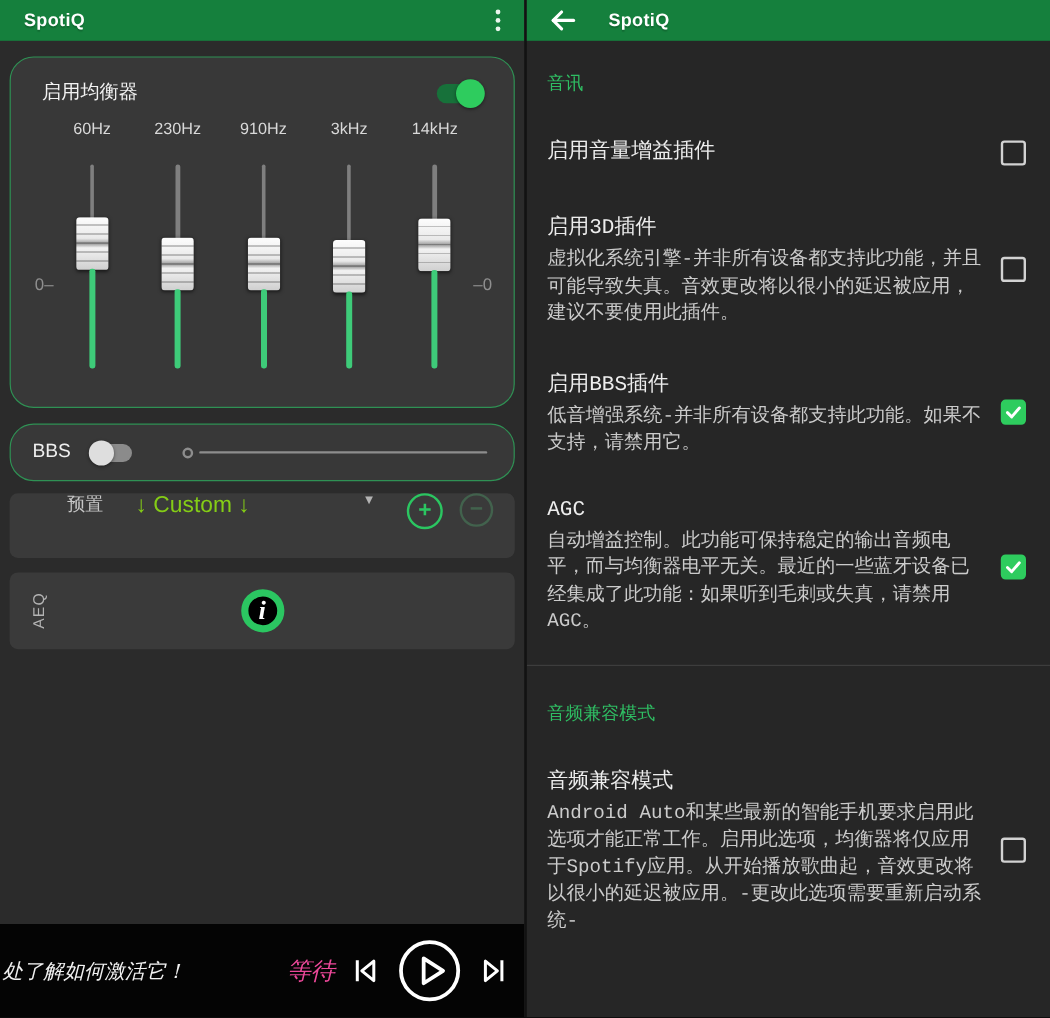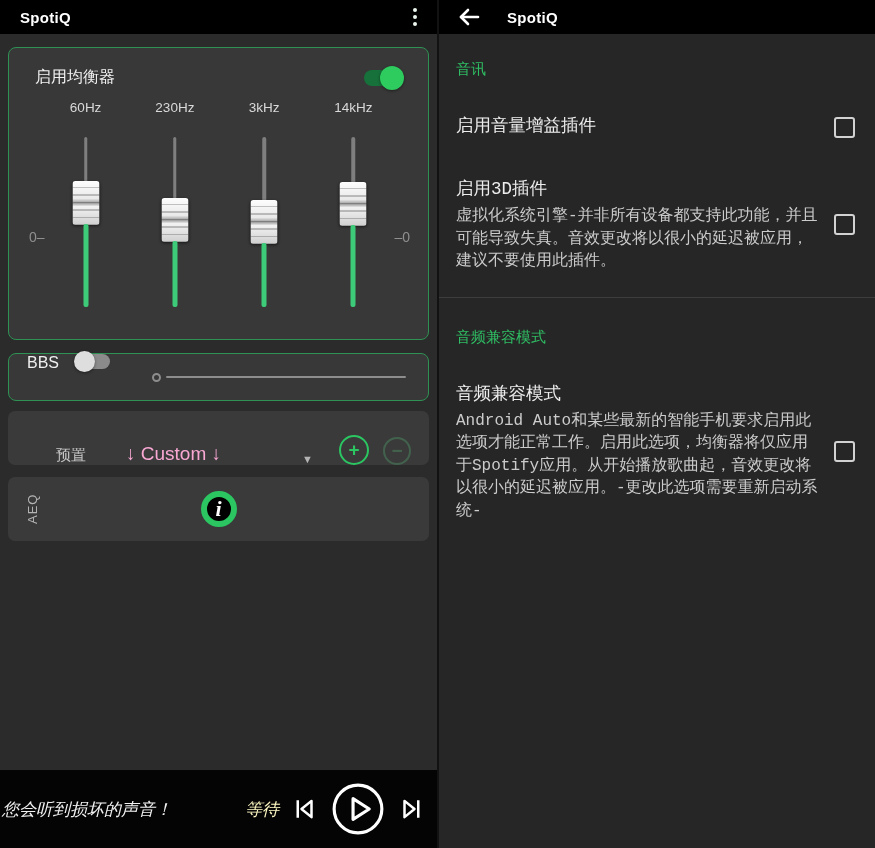--- a/index.html
+++ b/index.html
@@ -1,30 +1,30 @@
 <!DOCTYPE html>
 <html><head>
 <meta charset="utf-8">
 <style>
   * { margin:0; padding:0; box-sizing:border-box; }
   html,body { background:#000; }
   body { font-family:"Liberation Sans","DejaVu Sans",sans-serif; }
   .stage { position:relative; width:875px; height:848px; overflow:hidden; display:flex; background:#1a1a1a; }
 
   
-  .toolbar { height:34px; background:#000000; display:flex; align-items:center; padding:0 14px 0 20px; flex:none; }
+  .toolbar { height:34px; background:#15803d; display:flex; align-items:center; padding:0 14px 0 20px; flex:none; }
   .tb-title { color:#fff; font-weight:bold; font-size:15px; letter-spacing:.3px; text-shadow:0 1px 1px rgba(0,0,0,.18); }
   .panel { height:848px; display:flex; flex-direction:column; position:relative; }
 
   
   .left { width:437px; background:#2b2b2b; }
   .kebab { margin-left:auto; display:flex; flex-direction:column; gap:3px; padding:4px 6px; cursor:pointer; }
   .kebab i { width:4px; height:4px; border-radius:50%; background:#eaf6ee; }
   .lcontent { flex:1; padding:13px 8px 0 8px; }
-  .card { background:#3a3a3a; border-radius:8px; position:relative; }
+  .card { background:#3a3a3a; border-radius:20px; position:relative; }
   .card.bordered { border:1px solid #2f9154; background:#383838; }
 
   .eq-card { height:293px; }
   .enable-row { display:flex; align-items:center; justify-content:space-between; padding:19px 26px 0 26px; }
   .enable-row .lbl { color:#f2f2f2; font-size:16px; }
 
   .switch { position:relative; display:inline-block; width:38px; height:16px; border-radius:9px; cursor:pointer; }
   .switch.on { background:#17713a; }
   .switch.on .knob { position:absolute; right:-2px; top:-4px; width:24px; height:24px; border-radius:50%; background:#2ecc5e; box-shadow:0 1px 3px rgba(0,0,0,.45); }
   .switch.off { background:#8b8b8b; width:34px; height:15px; }
@@ -37,46 +37,46 @@
   .track-gray { position:absolute; left:50%; transform:translateX(-50%); top:2px; width:3.5px; background:#7f7f7f; border-radius:2px; }
   .track-green { position:absolute; left:50%; transform:translateX(-50%); bottom:0; width:5px; background:#3ecb79; border-radius:2px; }
   .knob-v { position:absolute; left:50%; transform:translateX(-50%); width:27px; height:44px; border-radius:3px;
     background:
       repeating-linear-gradient(to bottom, rgba(0,0,0,0) 0 6px, rgba(0,0,0,.22) 6px 7.5px),
       linear-gradient(to bottom,#fdfdfd,#e9e9e9 40%,#9a9a9a 50%,#f2f2f2 58%,#cfcfcf);
     box-shadow:0 1px 3px rgba(0,0,0,.55); }
   .zero { position:absolute; top:181px; color:#8f8f8f; font-size:14px; }
   .zl { left:20px; } .zr { right:18px; }
 
-  .bbs-card { margin-top:13px; height:48px; display:flex; padding:0 22px 0 18px; }
+  .bbs-card { margin-top:13px; height:48px; display:flex; align-items:center; padding:0 22px 0 18px; }
   .bbs-label { color:#efefef; font-size:16px; }
   .bbs-card .switch { margin-left:17px; }
   .bbs-slider { flex:1; display:flex; align-items:center; margin-left:42px; }
   .bbs-slider .dot { width:9px; height:9px; border:2px solid #8d8d8d; border-radius:50%; flex:none; }
   .bbs-slider .line { flex:1; height:2px; background:#8d8d8d; margin-left:5px; border-radius:1px; }
 
-  .preset-card { margin-top:10px; height:54px; border-radius:7px; display:flex; align-items:flex-end; padding:0 18px; }
+  .preset-card { margin-top:10px; height:54px; border-radius:7px; display:flex; align-items:flex-start; padding:0 18px; }
   .preset-label { color:#c7c7c7; font-size:15px; margin-left:30px; }
-  .preset-value { color:#f9a8d4; font-size:19px; margin-left:40px; cursor:pointer; }
+  .preset-value { color:#84cc16; font-size:19px; margin-left:27px; cursor:pointer; }
   .caret { color:#b3b3b3; font-size:11px; margin-left:auto; margin-right:26px; cursor:pointer; }
   .circle-btn { width:30px; height:30px; border-radius:50%; display:flex; align-items:center; justify-content:center; font-size:19px; font-weight:bold; cursor:pointer; flex:none; }
   .circle-btn.add { border:2px solid #2bc661; color:#2bc661; margin-right:14px; }
   .circle-btn.del { border:2px solid #42624d; color:#42624d; width:28px; height:28px; }
 
   .aeq-card { margin-top:12px; height:64px; border-radius:7px; display:flex; align-items:center; }
   .aeq-label { width:48px; text-align:center; color:#b4b4b4; font-size:13px; letter-spacing:1px;
     writing-mode:vertical-rl; transform:rotate(180deg); height:100%; display:flex; align-items:center; justify-content:center; }
   .info-btn { position:absolute; left:50%; top:50%; transform:translate(-50%,-50%);
     width:36px; height:36px; background:#000; border:6px solid #2bc661; border-radius:50%;
     display:flex; align-items:center; justify-content:center; cursor:pointer; }
   .info-btn i { color:#fff; font-family:"Liberation Serif","DejaVu Serif",serif; font-style:italic; font-weight:bold; font-size:22px; line-height:1; }
 
   .player { position:absolute; left:0; right:0; bottom:0; height:78px; background:#040404; display:flex; align-items:center; padding:0 10px 0 6px; }
   .marquee { color:#f1f1f1; font-size:17px; font-style:italic; white-space:nowrap; margin-left:-4px; }
-  .marquee2 { color:#fef9c3; font-size:17px; font-style:italic; margin-left:auto; margin-right:10px; }
+  .marquee2 { color:#ec4899; font-size:20px; font-style:italic; margin-left:auto; margin-right:10px; }
   .media { display:flex; align-items:center; gap:12px; }
   .media svg { display:block; }
 
   
   .right { width:438px; background:#262626; border-left:2px solid #121212; }
   .right .toolbar { padding-left:18px; }
   .back { margin-right:26px; cursor:pointer; display:flex; align-items:center; }
   .rcontent { flex:1; padding:0 20px 0 17px; overflow:hidden;font-family:Liberation Mono, monospace; }
   .sec-header { color:#2fbe63; font-size:15px; }
   .sh1 { margin-top:26px; }
@@ -131,20 +131,28 @@
 
   <div class="band">
     <div class="band-label">230Hz</div>
     <div class="slider">
       <i class="track-gray" style="height: 65px;"></i>
       <i class="knob-v" style="top: 63px;"></i>
       <i class="track-green" style="top: 106px;"></i>
     </div>
   </div>
 
+  <div class="band">
+    <div class="band-label">910Hz</div>
+    <div class="slider">
+      <i class="track-gray" style="height: 65px;"></i>
+      <i class="knob-v" style="top: 63px;"></i>
+      <i class="track-green" style="top: 106px;"></i>
+    </div>
+  </div>
 
   <div class="band">
     <div class="band-label">3kHz</div>
     <div class="slider">
       <i class="track-gray" style="height: 67px;"></i>
       <i class="knob-v" style="top: 65px;"></i>
       <i class="track-green" style="top: 108px;"></i>
     </div>
   </div>
 
@@ -182,21 +190,21 @@
 
       <div class="card aeq-card">
         <span class="aeq-label">AEQ</span>
         <span class="info-btn">
             <i>i</i>
           </span>
       </div>
     </div>
 
     <footer class="player">
-      <span class="marquee">您会听到损坏的声音！</span>
+      <span class="marquee">处了解如何激活它！</span>
       <span class="marquee2">等待</span>
       <span class="media">
         <svg width="30" height="30" viewBox="0 0 24 24" fill="none" stroke="#fff" stroke-width="2" stroke-linejoin="round">
           <line x1="7" y1="5" x2="7" y2="19"></line>
             <polygon points="18,5.5 10,12 18,18.5"></polygon>
         </svg>
         <svg width="54" height="54" viewBox="0 0 24 24" fill="none" stroke="#fff" stroke-linejoin="round">
           <circle cx="12" cy="12" r="10.6" stroke-width="1.4"></circle>
           <polygon points="9.8,7.4 17,12 9.8,16.6" stroke-width="1.4"></polygon>
         </svg>
@@ -238,21 +246,43 @@
       <div class="stitle">启用3D插件</div>
       <div class="sdesc">虚拟化系统引擎-并非所有设备都支持此功能，并且可能导致失真。音效更改将以很小的延迟被应用，建议不要使用此插件。</div>
     </div>
     <span class="cbx">
       <svg class="tick" viewBox="0 0 24 24">
                 <polyline points="5,12.5 10,17.5 19,7"></polyline>
               </svg>
     </span>
   </div>
 
-
+  <div class="sitem">
+    <div class="stext">
+      <div class="stitle">启用BBS插件</div>
+      <div class="sdesc">低音增强系统-并非所有设备都支持此功能。如果不支持，请禁用它。</div>
+    </div>
+    <span class="cbx checked">
+      <svg class="tick" viewBox="0 0 24 24">
+                <polyline points="5,12.5 10,17.5 19,7"></polyline>
+              </svg>
+    </span>
+  </div>
+
+  <div class="sitem">
+    <div class="stext">
+      <div class="stitle">AGC</div>
+      <div class="sdesc">自动增益控制。此功能可保持稳定的输出音频电平，而与均衡器电平无关。最近的一些蓝牙设备已经集成了此功能：如果听到毛刺或失真，请禁用AGC。</div>
+    </div>
+    <span class="cbx checked">
+      <svg class="tick" viewBox="0 0 24 24">
+                <polyline points="5,12.5 10,17.5 19,7"></polyline>
+              </svg>
+    </span>
+  </div>
 </div>
 
 
       <div class="divider"></div>
 
       <div class="sec-header sh2">音频兼容模式</div>
       <div id="items2">
   <div class="sitem">
     <div class="stext">
       <div class="stitle">音频兼容模式</div>

